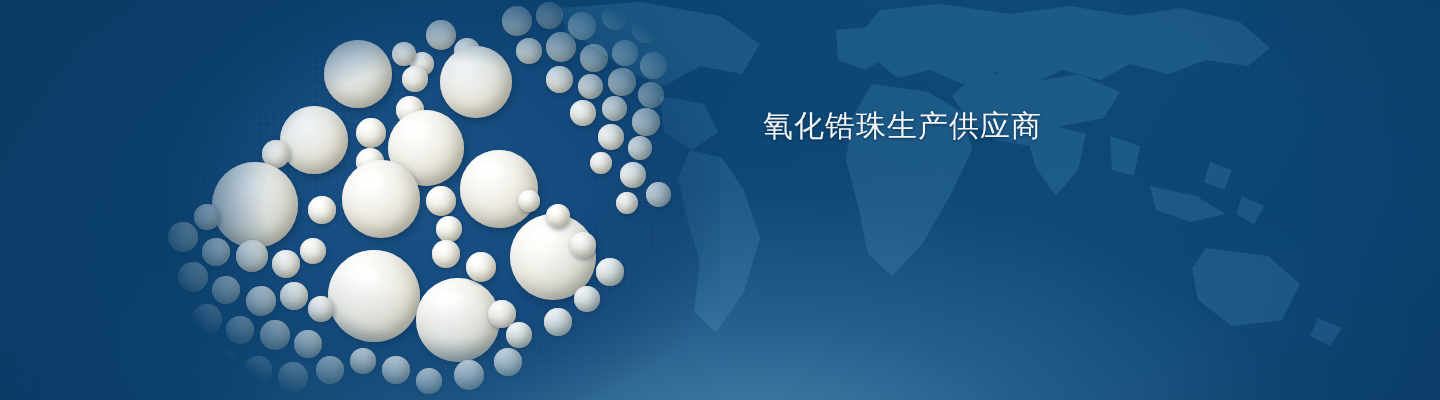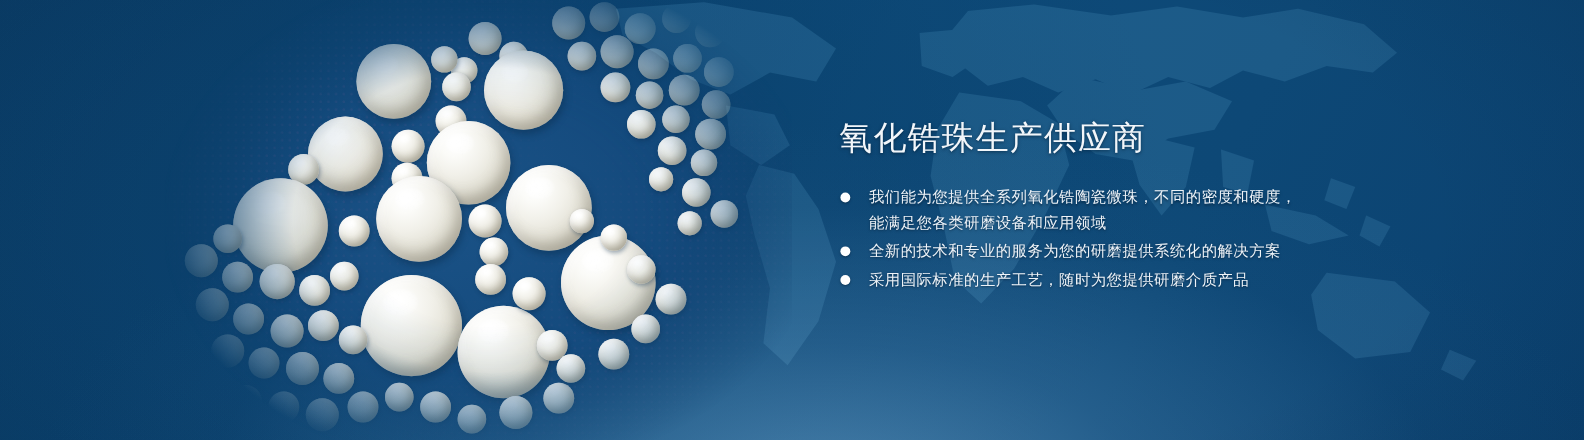--- a/index.html
+++ b/index.html
@@ -264,30 +264,15 @@
       <span class="bead sm" style="left:446px;top:258px;width:28px;height:28px;"></span>
       <span class="bead sm" style="left:420px;top:232px;width:26px;height:26px;"></span>
       <span class="bead sm" style="left:396px;top:204px;width:24px;height:24px;"></span>
       <span class="bead sm" style="left:368px;top:190px;width:22px;height:22px;"></span>
     </div>
   </div>
 
   <div class="copy">
     <div class="headline">氧化锆珠生产供应商</div>
 
-    <ul class="bullets">
-      <li class="bullet">
-        <span class="dot"></span>
-        <span>我们能为您提供全系列氧化锆陶瓷微珠，不同的密度和硬度，</span>
-        <span class="l2">能满足您各类研磨设备和应用领域</span>
-      </li>
-      <li class="bullet">
-        <span class="dot"></span>
-        <span>全新的技术和专业的服务为您的研磨提供系统化的解决方案</span>
-      </li>
-      <li class="bullet">
-        <span class="dot"></span>
-        <span>采用国际标准的生产工艺，随时为您提供研磨介质产品</span>
-      </li>
-    </ul>
   </div>
 
 </div>
 
 </body></html>

